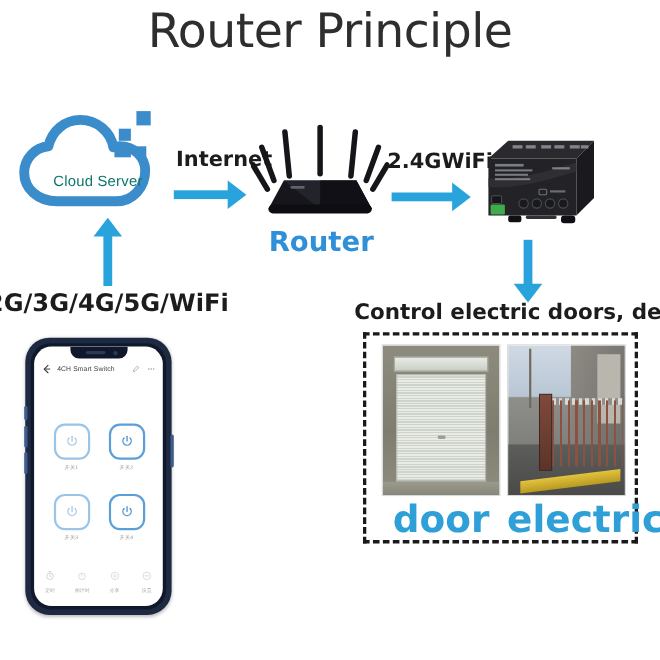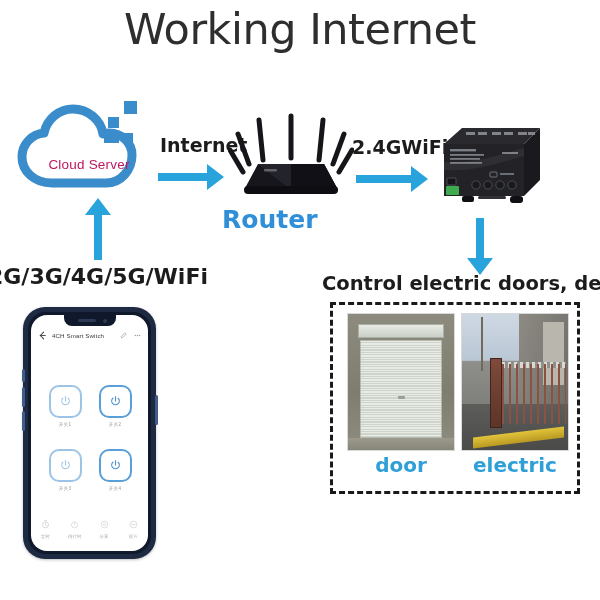--- a/index.html
+++ b/index.html
@@ -46,21 +46,21 @@
     height: 100px;
   }
   #cloud-block svg { display: block; }
   #cloud-label {
     position: absolute;
     left: 26px;
     top: 62px;
     width: 110px;
     text-align: center;
     font-size: 13.5px;
-    color: #be185d;
+    color: #0f766e;
     font-weight: 400;
     letter-spacing: .2px;
   }
 
   
   .arrow-h {
     position: absolute;
     height: 26px;
   }
   .arrow-h .shaft {
@@ -126,20 +126,21 @@
     left: 228px;
     top: 112px;
     width: 126px;
     height: 92px;
   }
   #router-label {
     position: absolute;
     left: 222px;
     top: 205px;
     width: 140px;
+    text-align: center;
     font-size: 25px;
     font-weight: 700;
     color: #2f8fd8;
     font-family: "DejaVu Sans", "Liberation Sans", sans-serif;
   }
 
   
   #module-block {
     position: absolute;
     left: 432px;
@@ -180,21 +181,21 @@
     width: 108px;
     height: 138px;
     overflow: hidden;
     position: relative;
     border: 1px solid #d9d9d9;
     box-sizing: border-box;
   }
   .device-caption {
     margin-top: 2px;
     text-align: center;
-    font-size: 20px;
+    font-size: 34px;
     font-weight: 700;
     color: #2f9fd8;
     font-family: "DejaVu Sans", "Liberation Sans", sans-serif;
   }
 
   
   #phone {
     position: absolute;
     left: 23px;
     top: 307px;
@@ -415,21 +416,21 @@
       repeating-linear-gradient(to right,
         #d9d9d4 0px, #d9d9d4 3px,
         #8f8f8b 3px, #8f8f8b 6px);
   }
 </style>
 </head>
 <body>
 
 <div class="stage">
 
-  <div id="page-title">Working Internet</div>
+  <div id="page-title">Router Principle</div>
 
   <div id="cloud-block">
     <svg width="150" height="100" viewBox="0 0 150 100">
       <path d="M44,88 C26,88 14,76 14,62 C14,49 24,39 36,38 C39,24 51,14 65,14 C80,14 93,25 95,39
                C96,38 99,38 101,38 C114,38 124,48 124,60 C124,75 113,88 98,88 Z" fill="none" stroke="#3b8ccb" stroke-width="9" stroke-linejoin="round"></path>
       <rect x="100" y="22" width="11" height="11" fill="#3b8ccb"></rect>
       <rect x="116" y="6" width="13" height="13" fill="#3b8ccb"></rect>
       <rect x="96" y="37" width="15" height="11" fill="#3b8ccb"></rect>
       <rect x="115" y="38" width="10" height="10" fill="#3b8ccb"></rect>
     </svg>

